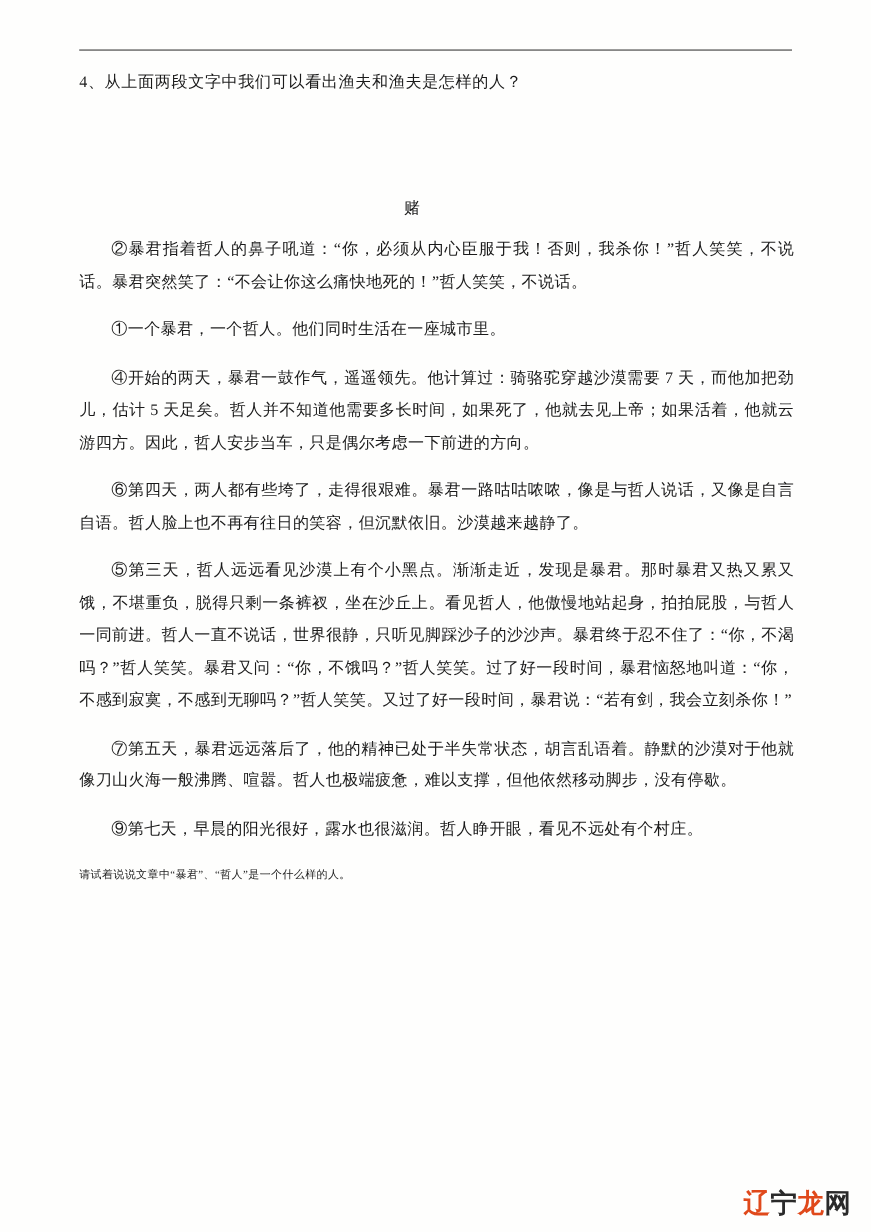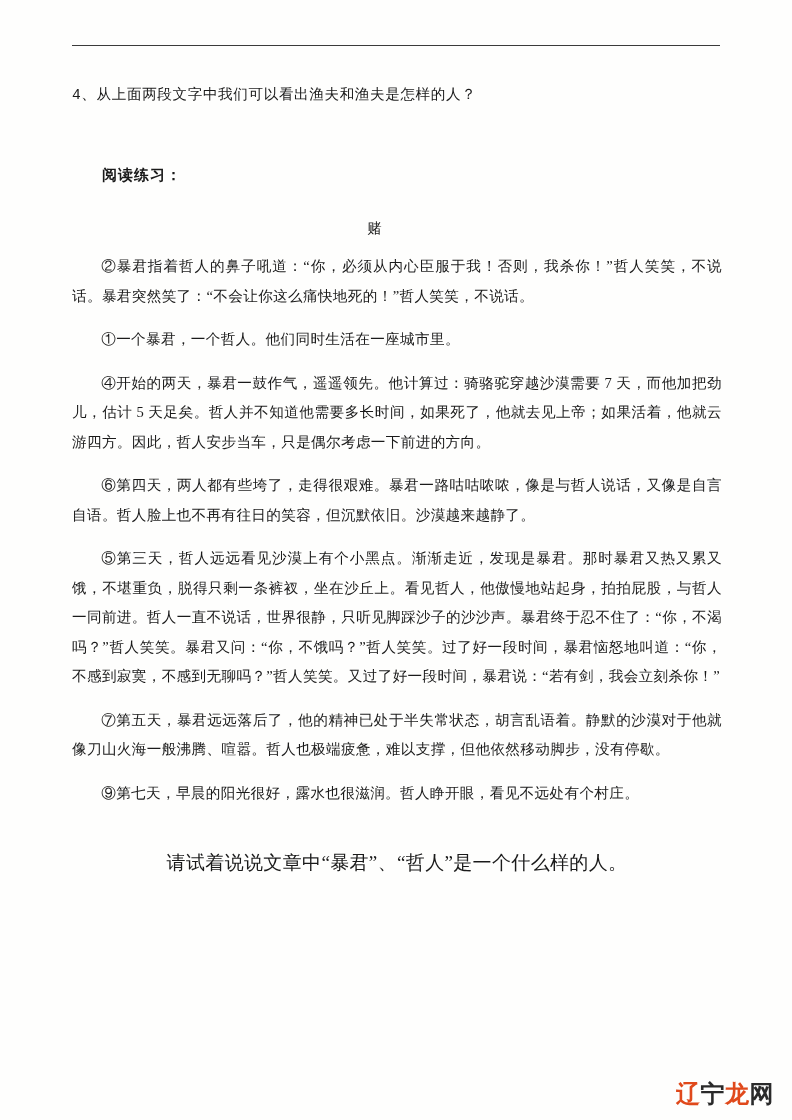--- a/index.html
+++ b/index.html
@@ -40,23 +40,22 @@
     position: absolute;
     left: 72px;
     top: 60px;
     width: 650px;
   }
 
   .q-line {
     font-size: 14.6px;
     line-height: 30px;
     letter-spacing: 0.6px;
-    margin: 20px 0 0 0;
+    margin: 0 0 0 0;
     white-space: nowrap;
-    font-family: Liberation Mono, monospace;
   }
 
   .spacer-md { height: 56px; }
 
   .section-heading {
     font-size: 15px;
     font-weight: bold;
     letter-spacing: 1px;
     margin: 0 0 0 30px;
     font-family: "Liberation Sans", "DejaVu Sans", sans-serif;
@@ -74,26 +73,25 @@
     font-size: 14.6px;
     line-height: 29.5px;
     letter-spacing: 0.35px;
     margin: 14px 0 0 0;
     text-align: justify;
     text-justify: inter-ideograph;
     text-indent: 2em;
   }
 
   .closing {
-    font-size: 19px;
+    font-size: 10px;
     line-height: 29.5px;
     letter-spacing: 0.35px;
-    margin: 40px 0 0 0;
+    margin: 12px 0 0 0;
     text-indent: 0;
-    text-align: center;
   }
 
   .watermark {
     position: absolute;
     right: 18px;
     bottom: 14px;
     font-family: "DejaVu Sans", "Liberation Sans", sans-serif;
     font-size: 24px;
     font-weight: bold;
     letter-spacing: 0.5px;
@@ -111,21 +109,20 @@
 <div class="page">
 
   <div class="header-rule"></div>
 
   <div class="content">
 
     <p class="q-line">4、从上面两段文字中我们可以看出渔夫和渔夫是怎样的人？</p>
 
     <div class="spacer-md"></div>
 
-    <p class="section-heading">阅读练习：</p>
 
     <p class="story-title">赌</p>
 
     <p class="para">②暴君指着哲人的鼻子吼道：“你，必须从内心臣服于我！否则，我杀你！”哲人笑笑，不说话。暴君突然笑了：“不会让你这么痛快地死的！”哲人笑笑，不说话。</p>
 
     <p class="para">①一个暴君，一个哲人。他们同时生活在一座城市里。</p>
 
 
     <p class="para">④开始的两天，暴君一鼓作气，遥遥领先。他计算过：骑骆驼穿越沙漠需要 7 天，而他加把劲儿，估计 5 天足矣。哲人并不知道他需要多长时间，如果死了，他就去见上帝；如果活着，他就云游四方。因此，哲人安步当车，只是偶尔考虑一下前进的方向。</p>
 

